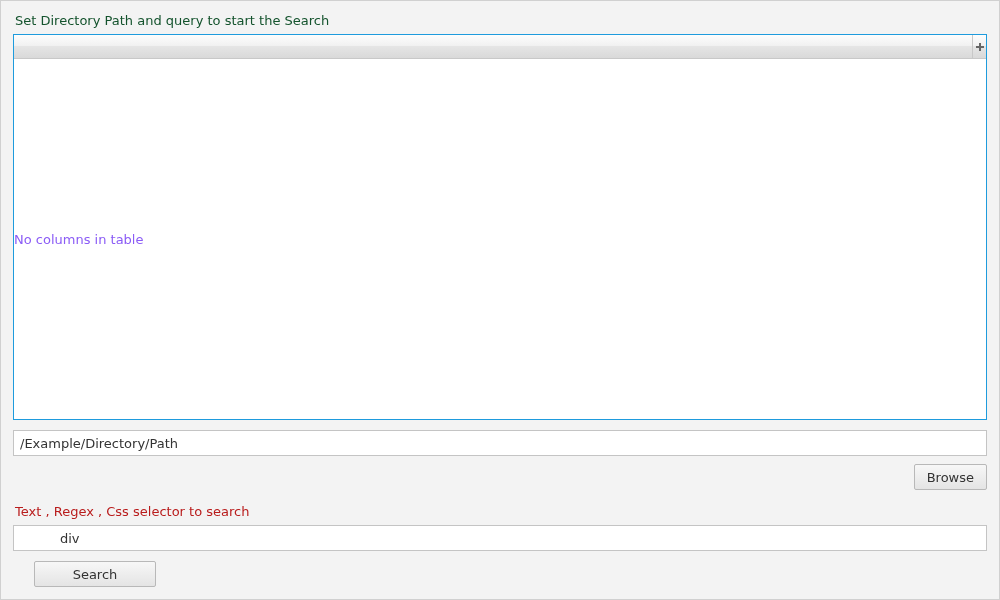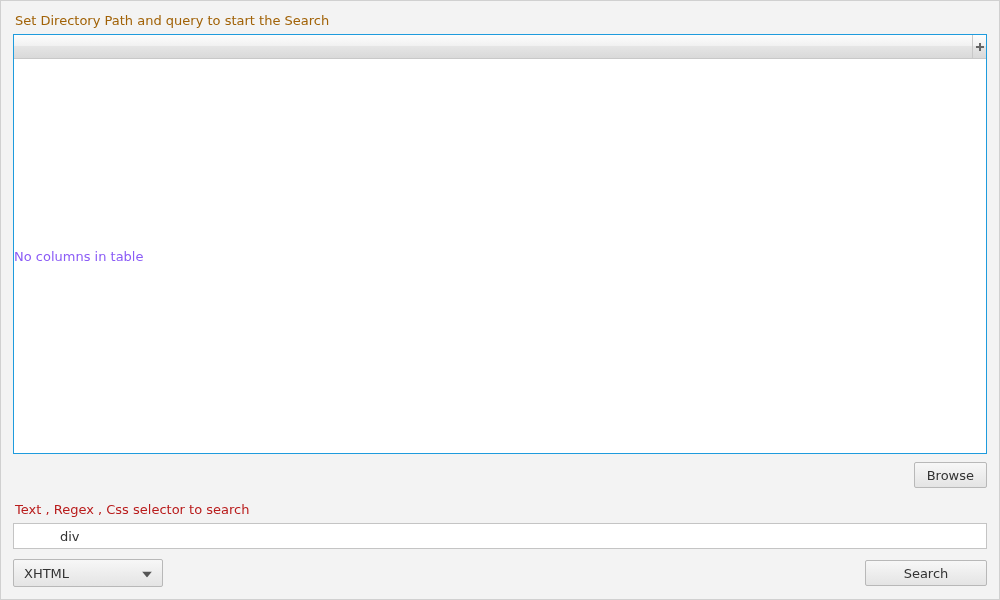--- a/index.html
+++ b/index.html
@@ -15,21 +15,21 @@
 .panel {
   width: 1000px;
   height: 600px;
   background: #f3f3f3;
   border: 1px solid #d0d0d0;
   padding: 12px;
   display: flex;
   flex-direction: column;
 }
 .title-label {
-  color: #a16207;
+  color: #14532d;
   font-size: 13px;
   margin-bottom: 6px;
   padding-left: 2px;
 }
 .table-wrap {
   flex: 1;
   min-height: 0;
   border: 1px solid #1e9bdd;
   background: #fff;
   display: flex;
@@ -145,36 +145,27 @@
               <path d="M3 0h2v3h3v2H5v3H3V5H0V3h3z" fill="#666"></path>
             </svg>
         </span>
       </div>
     </div>
     <div class="table-body">
       <span>No columns in table</span>
     </div>
   </div>
 
+  <input class="text-input" type="text" value="/Example/Directory/Path" style="">
 
   <div class="row-right">
     <button class="btn">Browse</button>
   </div>
 
   <div class="field-label">Text , Regex , Css selector to search</div>
 
   <input class="text-input" type="text" style="margin-top: 6px; padding-left: 46px;" value="div">
 
   <div class="bottom-row">
-    <div class="select-wrap">
-      <div class="select-display">
-        <span>XHTML</span>
-        <span class="chev">
-          <svg width="10" height="6" viewBox="0 0 10 6">
-              <path d="M0 0l5 6 5-6z" fill="#555"></path>
-            </svg>
-        </span>
-      </div>
-    </div>
     <button class="btn wide">Search</button>
   </div>
 
 </div>
 
 </body></html>

